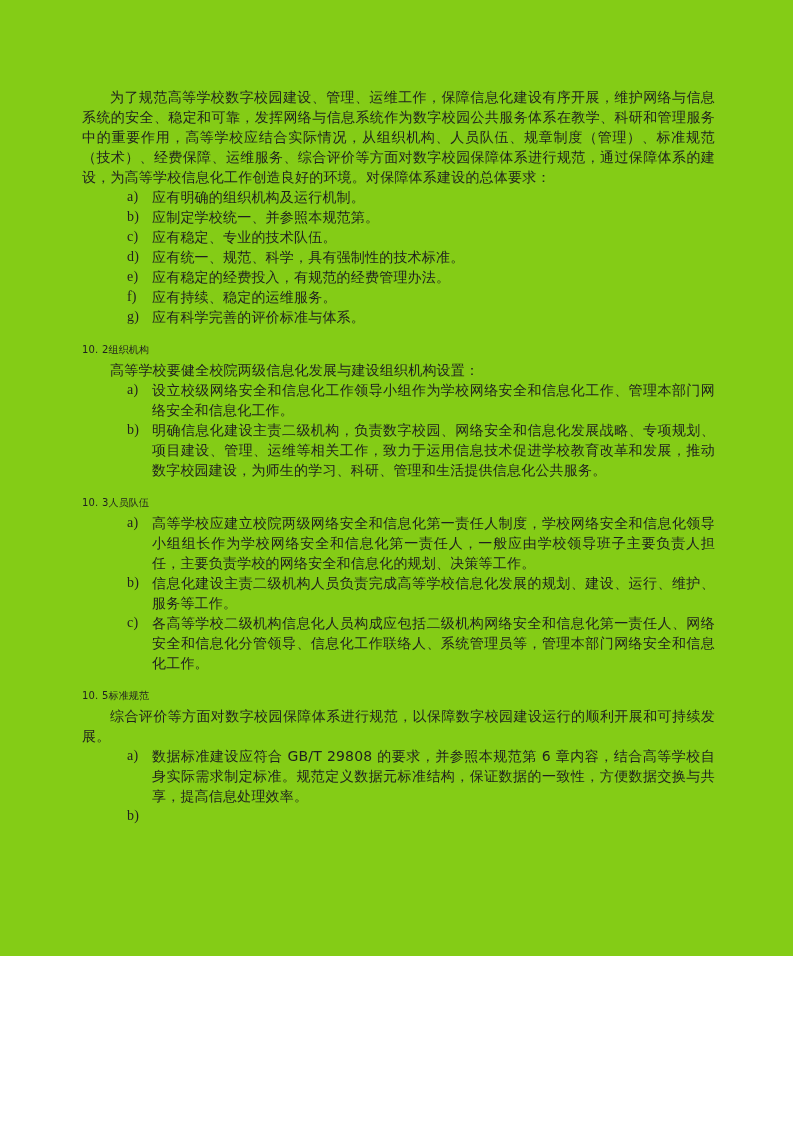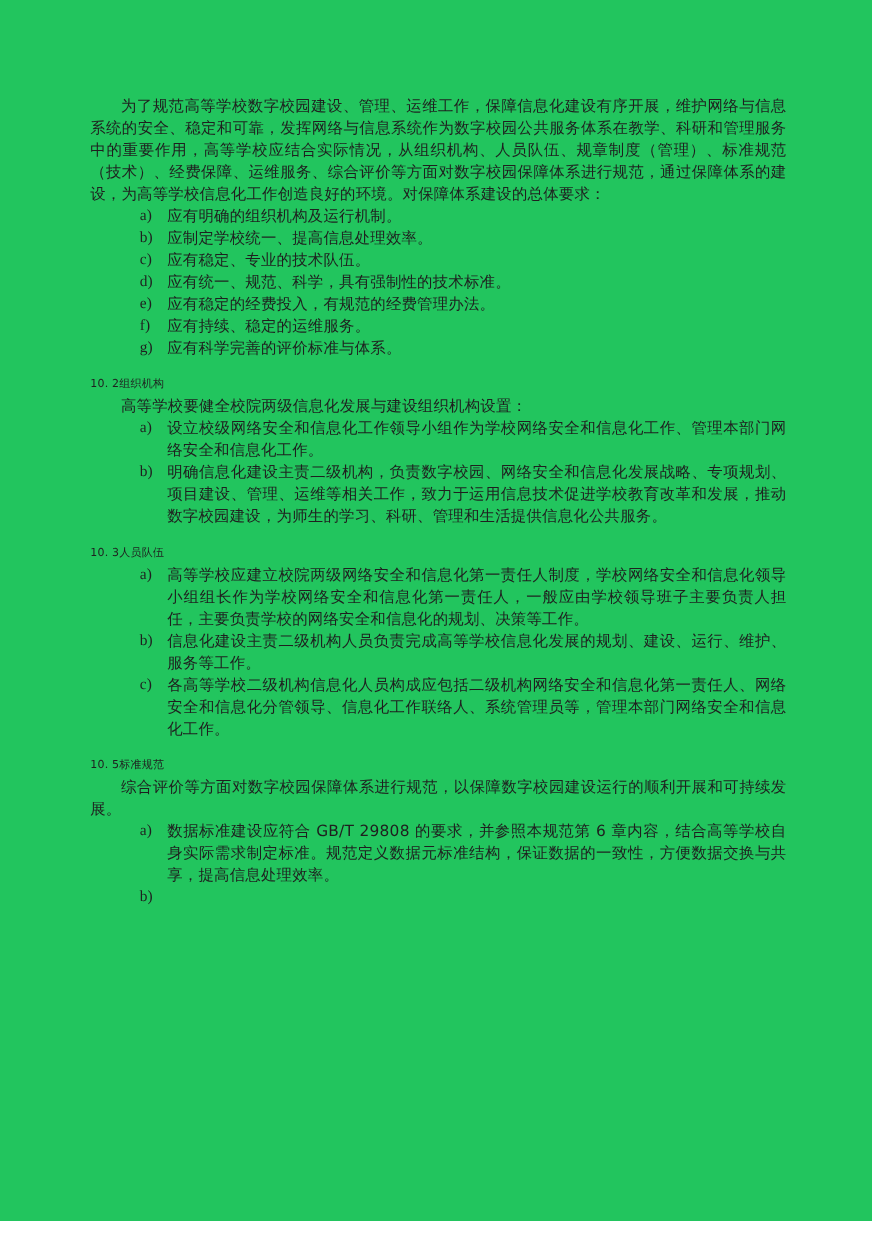--- a/index.html
+++ b/index.html
@@ -3,22 +3,22 @@
 <meta charset="utf-8">
 <style>
   html, body {
     margin: 0;
     padding: 0;
     background: #ffffff;
   }
   .page {
     position: relative;
     width: 793px;
-    height: 1110px;
-    background: #22c55e;
+    height: 956px;
+    background: #84cc16;
     overflow: hidden;
     font-family: "DejaVu Sans", sans-serif;
   }
   .text-block {
     position: absolute;
     left: 82px;
     top: 87px;
     width: 633px;
     font-size: 14px;
     line-height: 20px;
@@ -76,21 +76,21 @@
 
     <p class="para">为了规范高等学校数字校园建设、管理、运维工作，保障信息化建设有序开展，维护网络与信息系统的安全、稳定和可靠，发挥网络与信息系统作为数字校园公共服务体系在教学、科研和管理服务中的重要作用，高等学校应结合实际情况，从组织机构、人员队伍、规章制度（管理）、标准规范（技术）、经费保障、运维服务、综合评价等方面对数字校园保障体系进行规范，通过保障体系的建设，为高等学校信息化工作创造良好的环境。对保障体系建设的总体要求：</p>
 
     <ol class="alpha-list">
       <li class="alpha-item">
         <span class="li-label">a)</span>
         <span class="li-text">应有明确的组织机构及运行机制。</span>
       </li>
       <li class="alpha-item">
         <span class="li-label">b)</span>
-        <span class="li-text">应制定学校统一、提高信息处理效率。</span>
+        <span class="li-text">应制定学校统一、并参照本规范第。</span>
       </li>
       <li class="alpha-item">
         <span class="li-label">c)</span>
         <span class="li-text">应有稳定、专业的技术队伍。</span>
       </li>
       <li class="alpha-item">
         <span class="li-label">d)</span>
         <span class="li-text">应有统一、规范、科学，具有强制性的技术标准。</span>
       </li>
       <li class="alpha-item">

